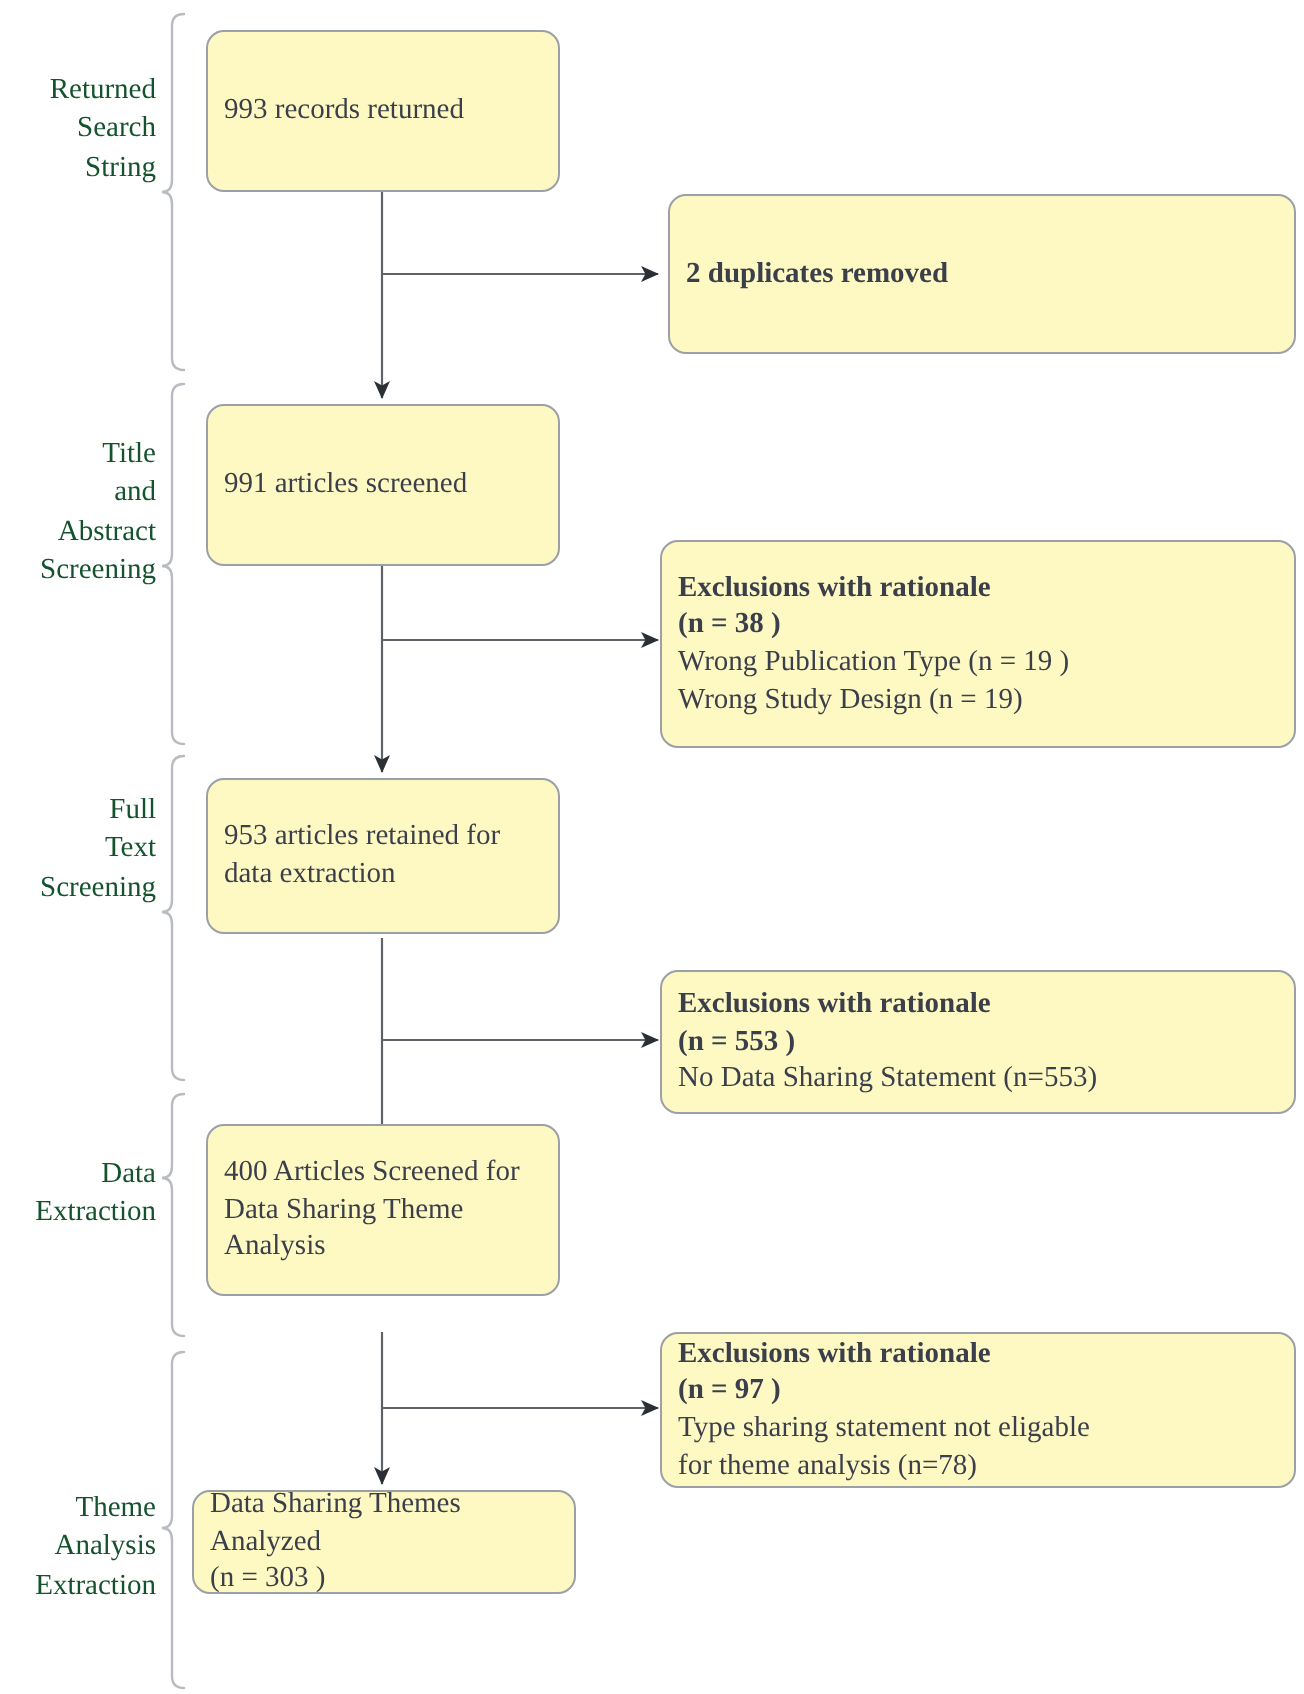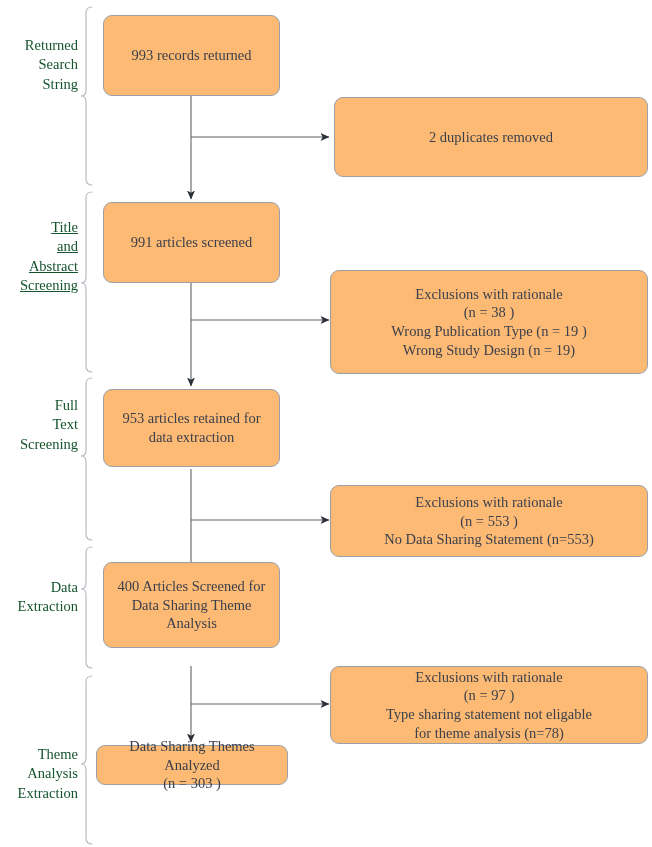--- a/index.html
+++ b/index.html
@@ -23,35 +23,35 @@
     left: 0;
     top: 0;
     width: 652px;
     height: 847px;
   }
   .node-box {
     position: absolute;
     box-sizing: border-box;
     border: 1px solid #9aa0a6;
     border-radius: 9px;
-    background: #fdba74;
+    background: #fef9c3;
     display: flex;
     align-items: center;
     justify-content: center;
-    text-align: center;
+    text-align: left;
     line-height: 1.28;
     font-size: 14.5px;
     color: #3a3f4b;
     padding: 4px 8px;
   }
   .node-inner {
     width: 100%;
   }
   .node-line { display: block; }
-  .node-line.bold { font-weight: normal; }
+  .node-line.bold { font-weight: bold; }
   .stage-label {
     position: absolute;
     text-align: right;
     font-size: 14.5px;
     line-height: 1.33;
     color: #14532d;
     white-space: pre-line;
   }
 </style>
 </head>
@@ -86,21 +86,21 @@
       <path d="M92,192 q-6,0 -6,6 L86,277 q0,6 -5,6 q5,0 5,6 L86,366 q0,6 6,6"></path>
       <path d="M92,378 q-6,0 -6,6 L86,450 q0,6 -5,6 q5,0 5,6 L86,534 q0,6 6,6"></path>
       <path d="M92,547 q-6,0 -6,6 L86,583 q0,6 -5,6 q5,0 5,6 L86,662 q0,6 6,6"></path>
       <path d="M92,676 q-6,0 -6,6 L86,758 q0,6 -5,6 q5,0 5,6 L86,838 q0,6 6,6"></path>
     </g>
   </svg>
 
   <div class="stage-label" style="left:0; top:36px; width:78px;">Returned
 Search
 String</div>
-  <div class="stage-label" style="left:0; top:218px; width:78px;text-decoration:underline;">Title
+  <div class="stage-label" style="left:0; top:218px; width:78px;">Title
 and
 Abstract
 Screening</div>
   <div class="stage-label" style="left:0; top:396px; width:78px;">Full
 Text
 Screening</div>
   <div class="stage-label" style="left:0; top:578px; width:78px;">Data
 Extraction</div>
   <div class="stage-label" style="left:0; top:745px; width:78px;">Theme
 Analysis
@@ -126,21 +126,21 @@
   </div>
 
   <div class="node-box" style="left:103px; top:562px; width:177px; height:86px;">
     <div class="node-inner">
       <span class="node-line">400 Articles Screened for</span>
       <span class="node-line">Data Sharing Theme</span>
       <span class="node-line">Analysis</span>
     </div>
   </div>
 
-  <div class="node-box" style="left:96px; top:745px; width:192px; height:40px;">
+  <div class="node-box" style="left:96px; top:745px; width:192px; height:52px;">
     <div class="node-inner">
       <span class="node-line">Data Sharing Themes</span>
       <span class="node-line">Analyzed</span>
       <span class="node-line">(n = 303 )</span>
     </div>
   </div>
 
   <div class="node-box" style="left:334px; top:97px; width:314px; height:80px;">
     <div class="node-inner">
       <span class="node-line bold">2 duplicates removed</span>

